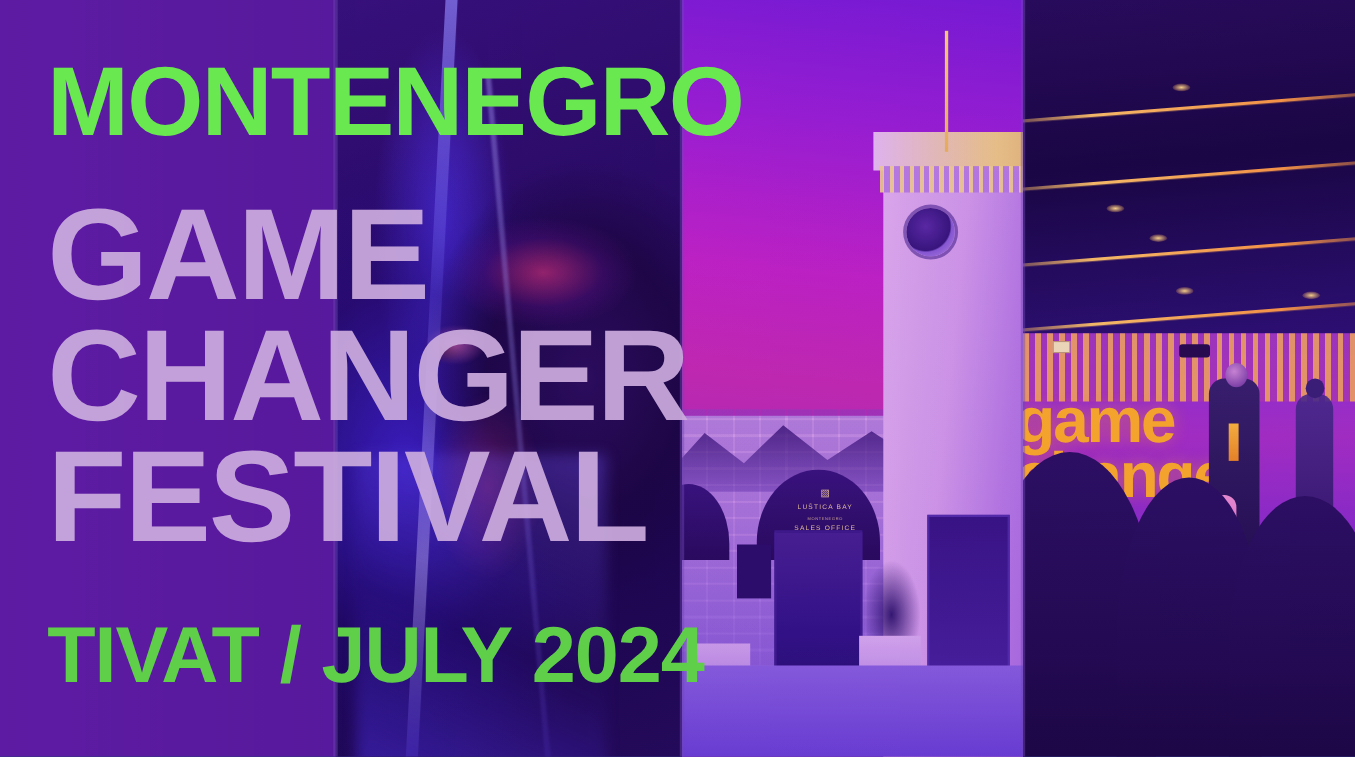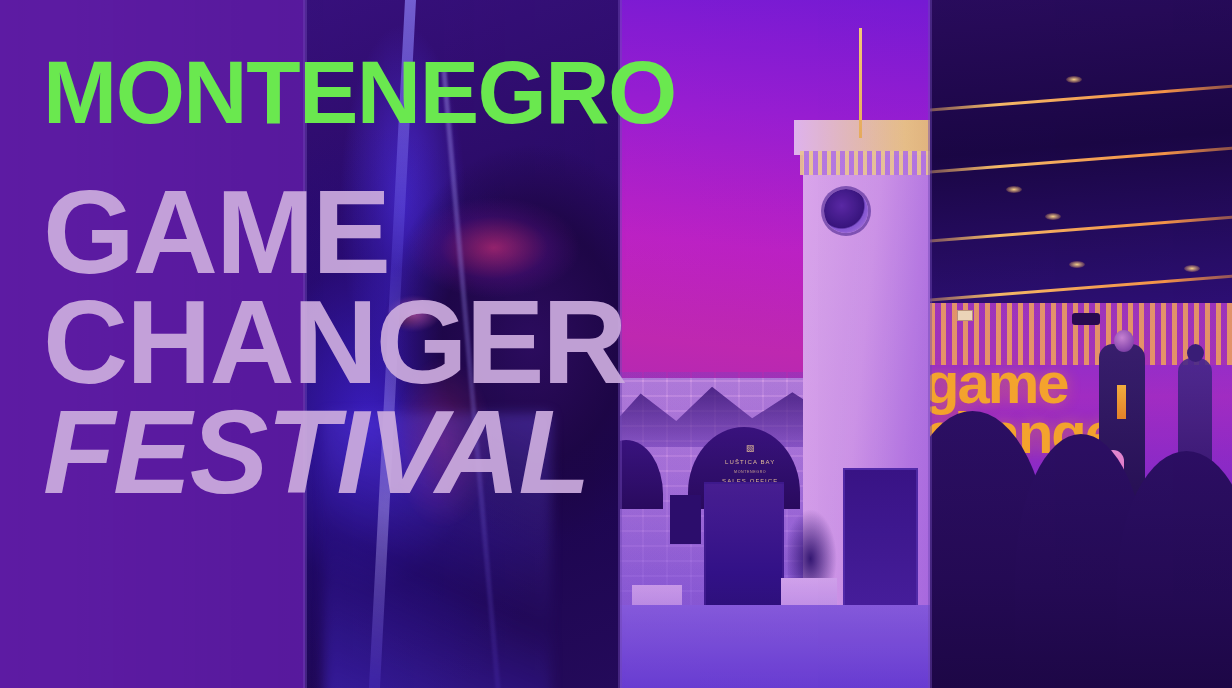--- a/index.html
+++ b/index.html
@@ -289,21 +289,20 @@
     top:283px;
     font-size:118px;
     letter-spacing:-2px;
     color:rgba(203,171,222,.93);
   }
   .l-festival {
     top:393px;
     font-size:118px;
     letter-spacing:-2px;
     color:rgba(203,171,222,.93);
-    font-style:italic;
   }
   .l-tivat {
     top:560px;
     font-size:72px;
     letter-spacing:-1px;
     color:#5fcf4a;
   }
 </style>
 </head>
 <body>
@@ -389,15 +388,16 @@
     <div class="seam" style="left:303px;"></div>
     <div class="seam" style="left:618px;"></div>
     <div class="seam" style="left:928px;"></div>
   </div>
 
   <div class="type">
     <div class="line l-montenegro">MONTENEGRO</div>
     <div class="line l-game">GAME</div>
     <div class="line l-changer">CHANGER</div>
     <div class="line l-festival">FESTIVAL</div>
+    <div class="line l-tivat">TIVAT / JULY 2024</div>
   </div>
 
 </div>
 
 </body></html>

